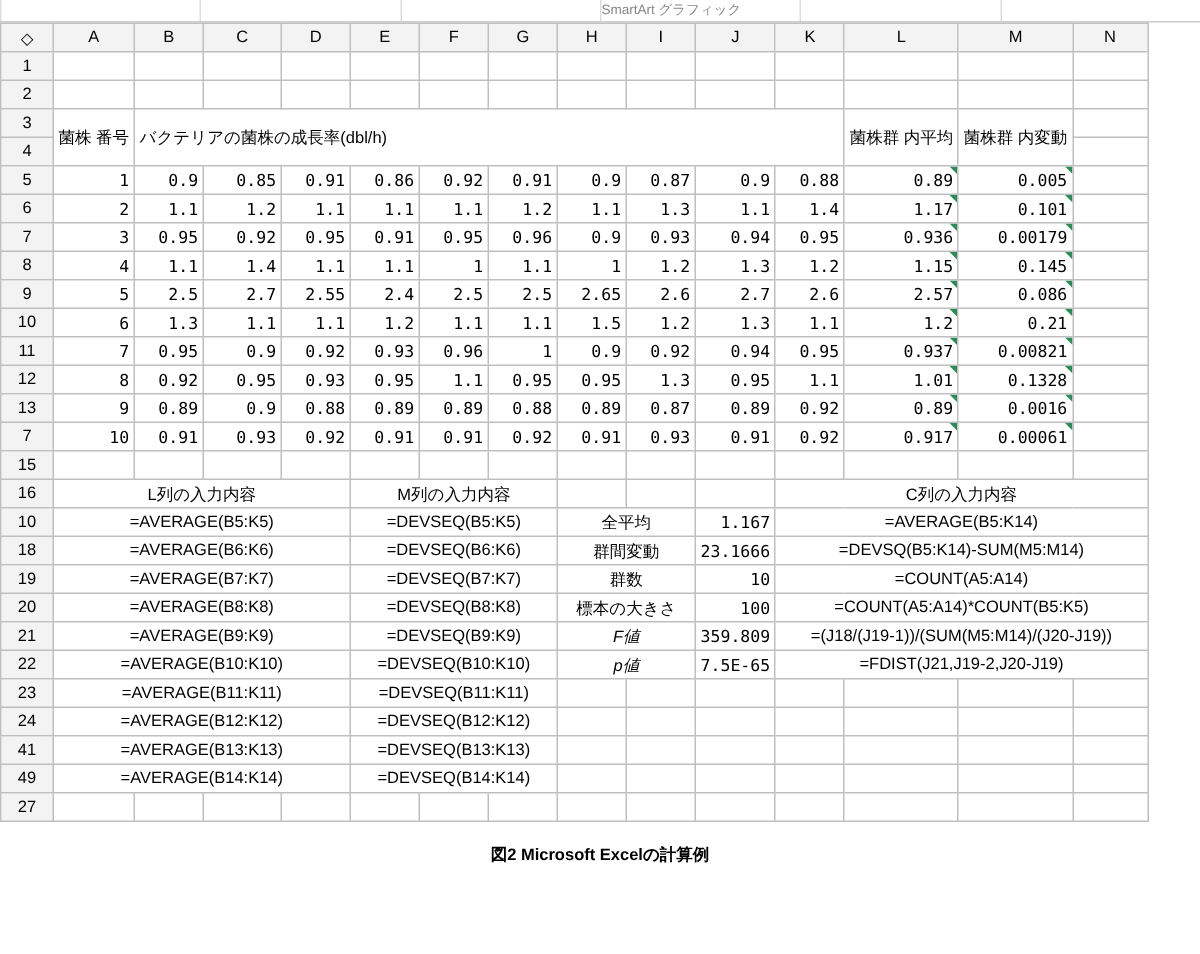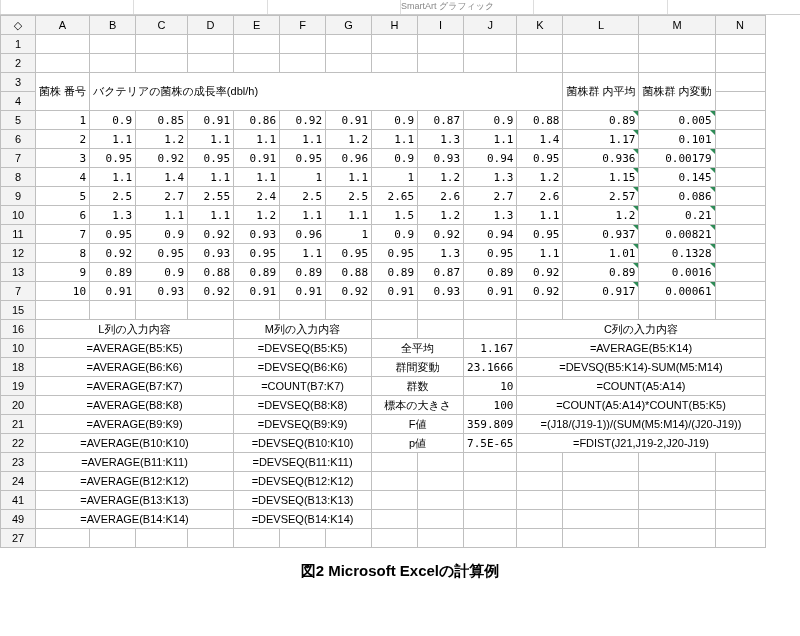--- a/index.html
+++ b/index.html
@@ -3,32 +3,32 @@
 <meta charset="utf-8">
 <style>
   body{margin:0;font-family:"MS PGothic","Hiragino Kaku Gothic ProN",sans-serif;font-size:11px;color:#000;background:#fff}
   .sheet{border-collapse:collapse;table-layout:fixed}
   .sheet td,.sheet th{border:1px solid #bfbfbf;height:18px;padding:0 3px;white-space:nowrap;overflow:hidden}
   .sheet th{background:#f3f3f3;font-weight:normal;text-align:center}
   .sheet .rh{background:#f3f3f3;text-align:center;width:28px}
   .num{text-align:right;font-family:Consolas,Menlo,monospace}
   .txt{text-align:center}
   .ctr{}
-  .ital{}
+  .ital{font-style:italic}
   
   .cA{width:40px}.cB{width:46px}.cC{width:52px}.cD{width:46px}.cE{width:46px}
   .cF{width:46px}.cG{width:46px}.cH{width:46px}.cI{width:46px}.cJ{width:46px}
   .cK{width:46px}.cL{width:52px}.cM{width:58px}.cN{width:50px}
   
   .bt{border-top:1.5px solid #000}
   .bb{border-bottom:1.5px solid #000}
   .bl{border-left:1.5px solid #000}
   .br{border-right:1.5px solid #000}
   .bbthin{border-bottom:1px solid #000}
-  .caption{text-align:center;font-size:15px;font-weight:bold;margin-top:14px}
+  .caption{text-align:center;font-size:11px;font-weight:bold;margin-top:14px}
   .tri{position:relative}
   .tri::after{content:"";position:absolute;top:0;right:0;width:0;height:0;border-top:5px solid #2e8b57;border-left:5px solid transparent}
   .ribbon{height:14px;border-bottom:1px solid #ccc;font-size:9px;color:#888;display:flex}
   .ribbon span{flex:1;border-left:1px solid #ddd}
 </style>
 </head>
 <body>
 
 <div class="ribbon">
   <span></span>
@@ -334,21 +334,21 @@
         <td class="rh">18</td>
         <td colspan="4" class="txt">=AVERAGE(B6:K6)</td>
         <td colspan="3" class="txt">=DEVSEQ(B6:K6)</td>
         <td colspan="2" class="txt">群間変動</td>
         <td class="num">23.1666</td>
         <td colspan="4" class="txt">=DEVSQ(B5:K14)-SUM(M5:M14)</td>
       </tr>
       <tr>
         <td class="rh">19</td>
         <td colspan="4" class="txt">=AVERAGE(B7:K7)</td>
-        <td colspan="3" class="txt">=COUNT(B7:K7)</td>
+        <td colspan="3" class="txt">=DEVSEQ(B7:K7)</td>
         <td colspan="2" class="txt">群数</td>
         <td class="num">10</td>
         <td colspan="4" class="txt">=COUNT(A5:A14)</td>
       </tr>
       <tr>
         <td class="rh">20</td>
         <td colspan="4" class="txt">=AVERAGE(B8:K8)</td>
         <td colspan="3" class="txt">=DEVSEQ(B8:K8)</td>
         <td colspan="2" class="txt">標本の大きさ</td>
         <td class="num">100</td>

